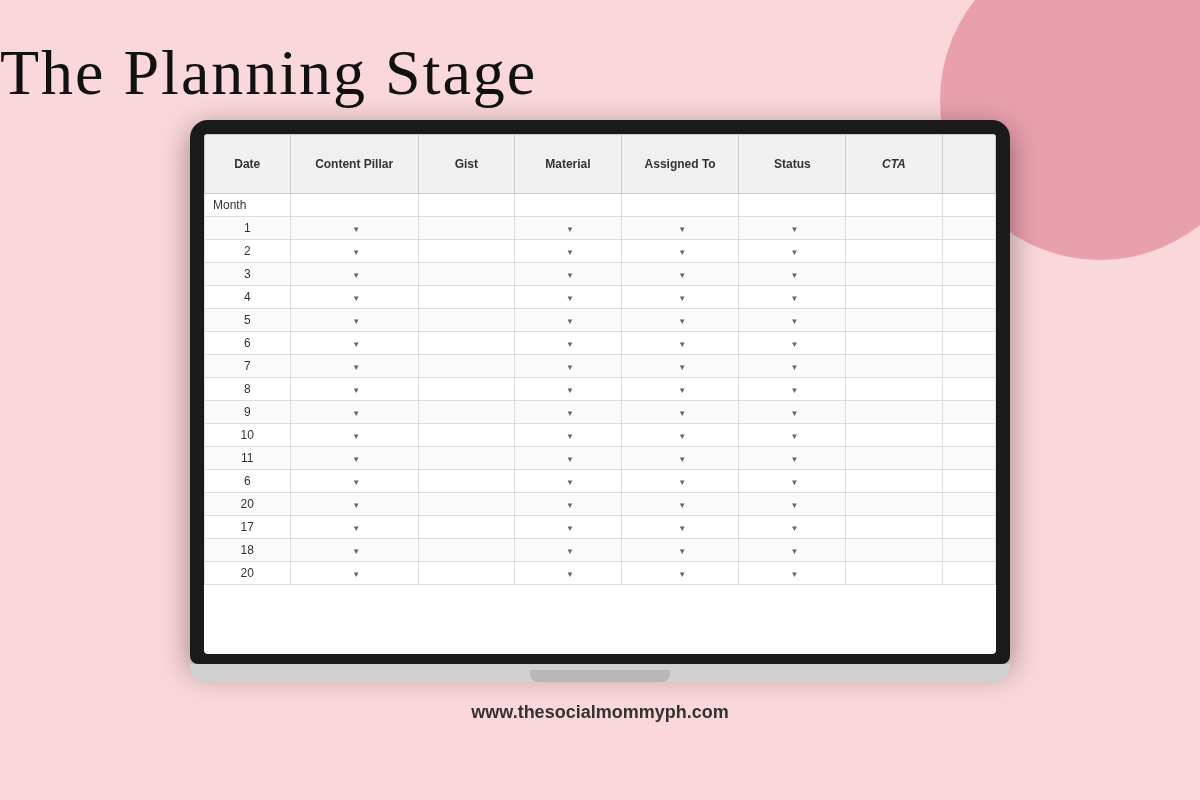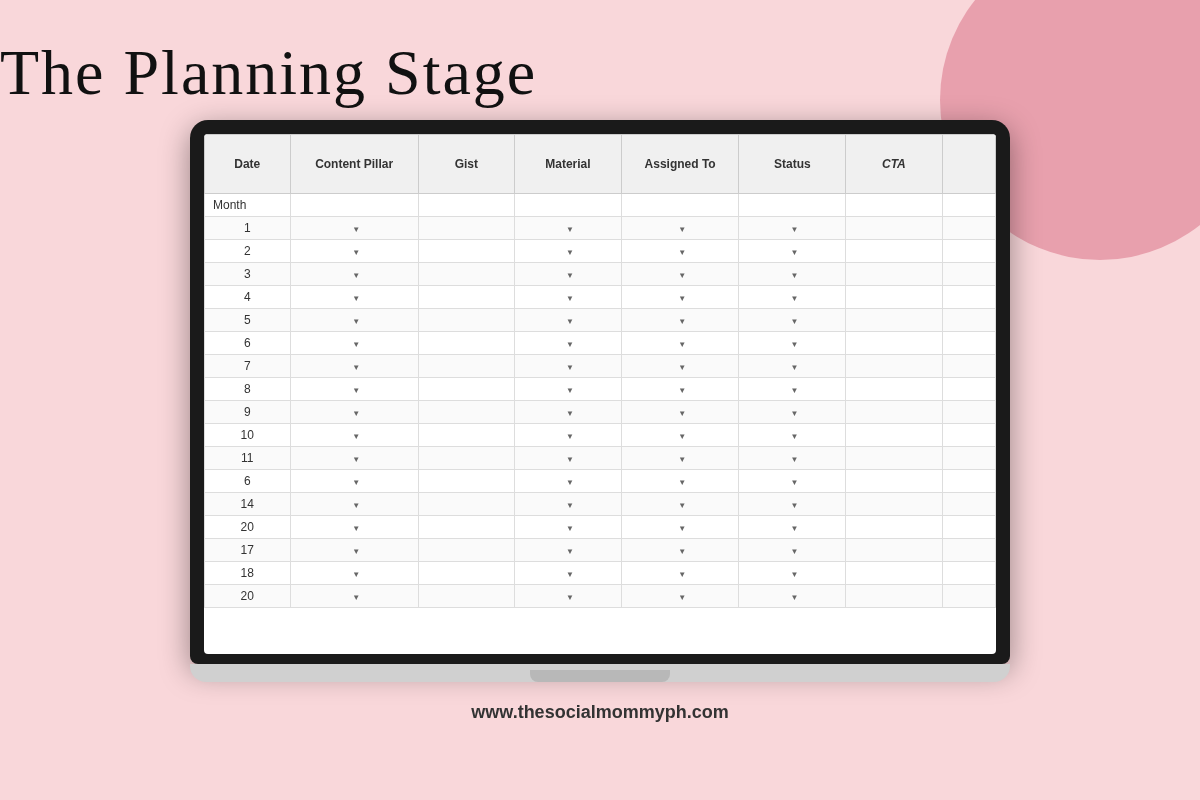--- a/index.html
+++ b/index.html
@@ -316,30 +316,20 @@
                 <td>6</td>
                 <td><span class="dropdown-arrow">▼</span></td>
                 <td></td>
                 <td><span class="dropdown-arrow">▼</span></td>
                 <td><span class="dropdown-arrow">▼</span></td>
                 <td><span class="dropdown-arrow">▼</span></td>
                 <td></td>
                 <td></td>
               </tr>
               <tr>
-                <td>14</td>
-                <td><span class="dropdown-arrow">▼</span></td>
-                <td></td>
-                <td><span class="dropdown-arrow">▼</span></td>
-                <td><span class="dropdown-arrow">▼</span></td>
-                <td><span class="dropdown-arrow">▼</span></td>
-                <td></td>
-                <td></td>
-              </tr>
-              <tr>
                 <td>20</td>
                 <td><span class="dropdown-arrow">▼</span></td>
                 <td></td>
                 <td><span class="dropdown-arrow">▼</span></td>
                 <td><span class="dropdown-arrow">▼</span></td>
                 <td><span class="dropdown-arrow">▼</span></td>
                 <td></td>
                 <td></td>
               </tr>
               <tr>

